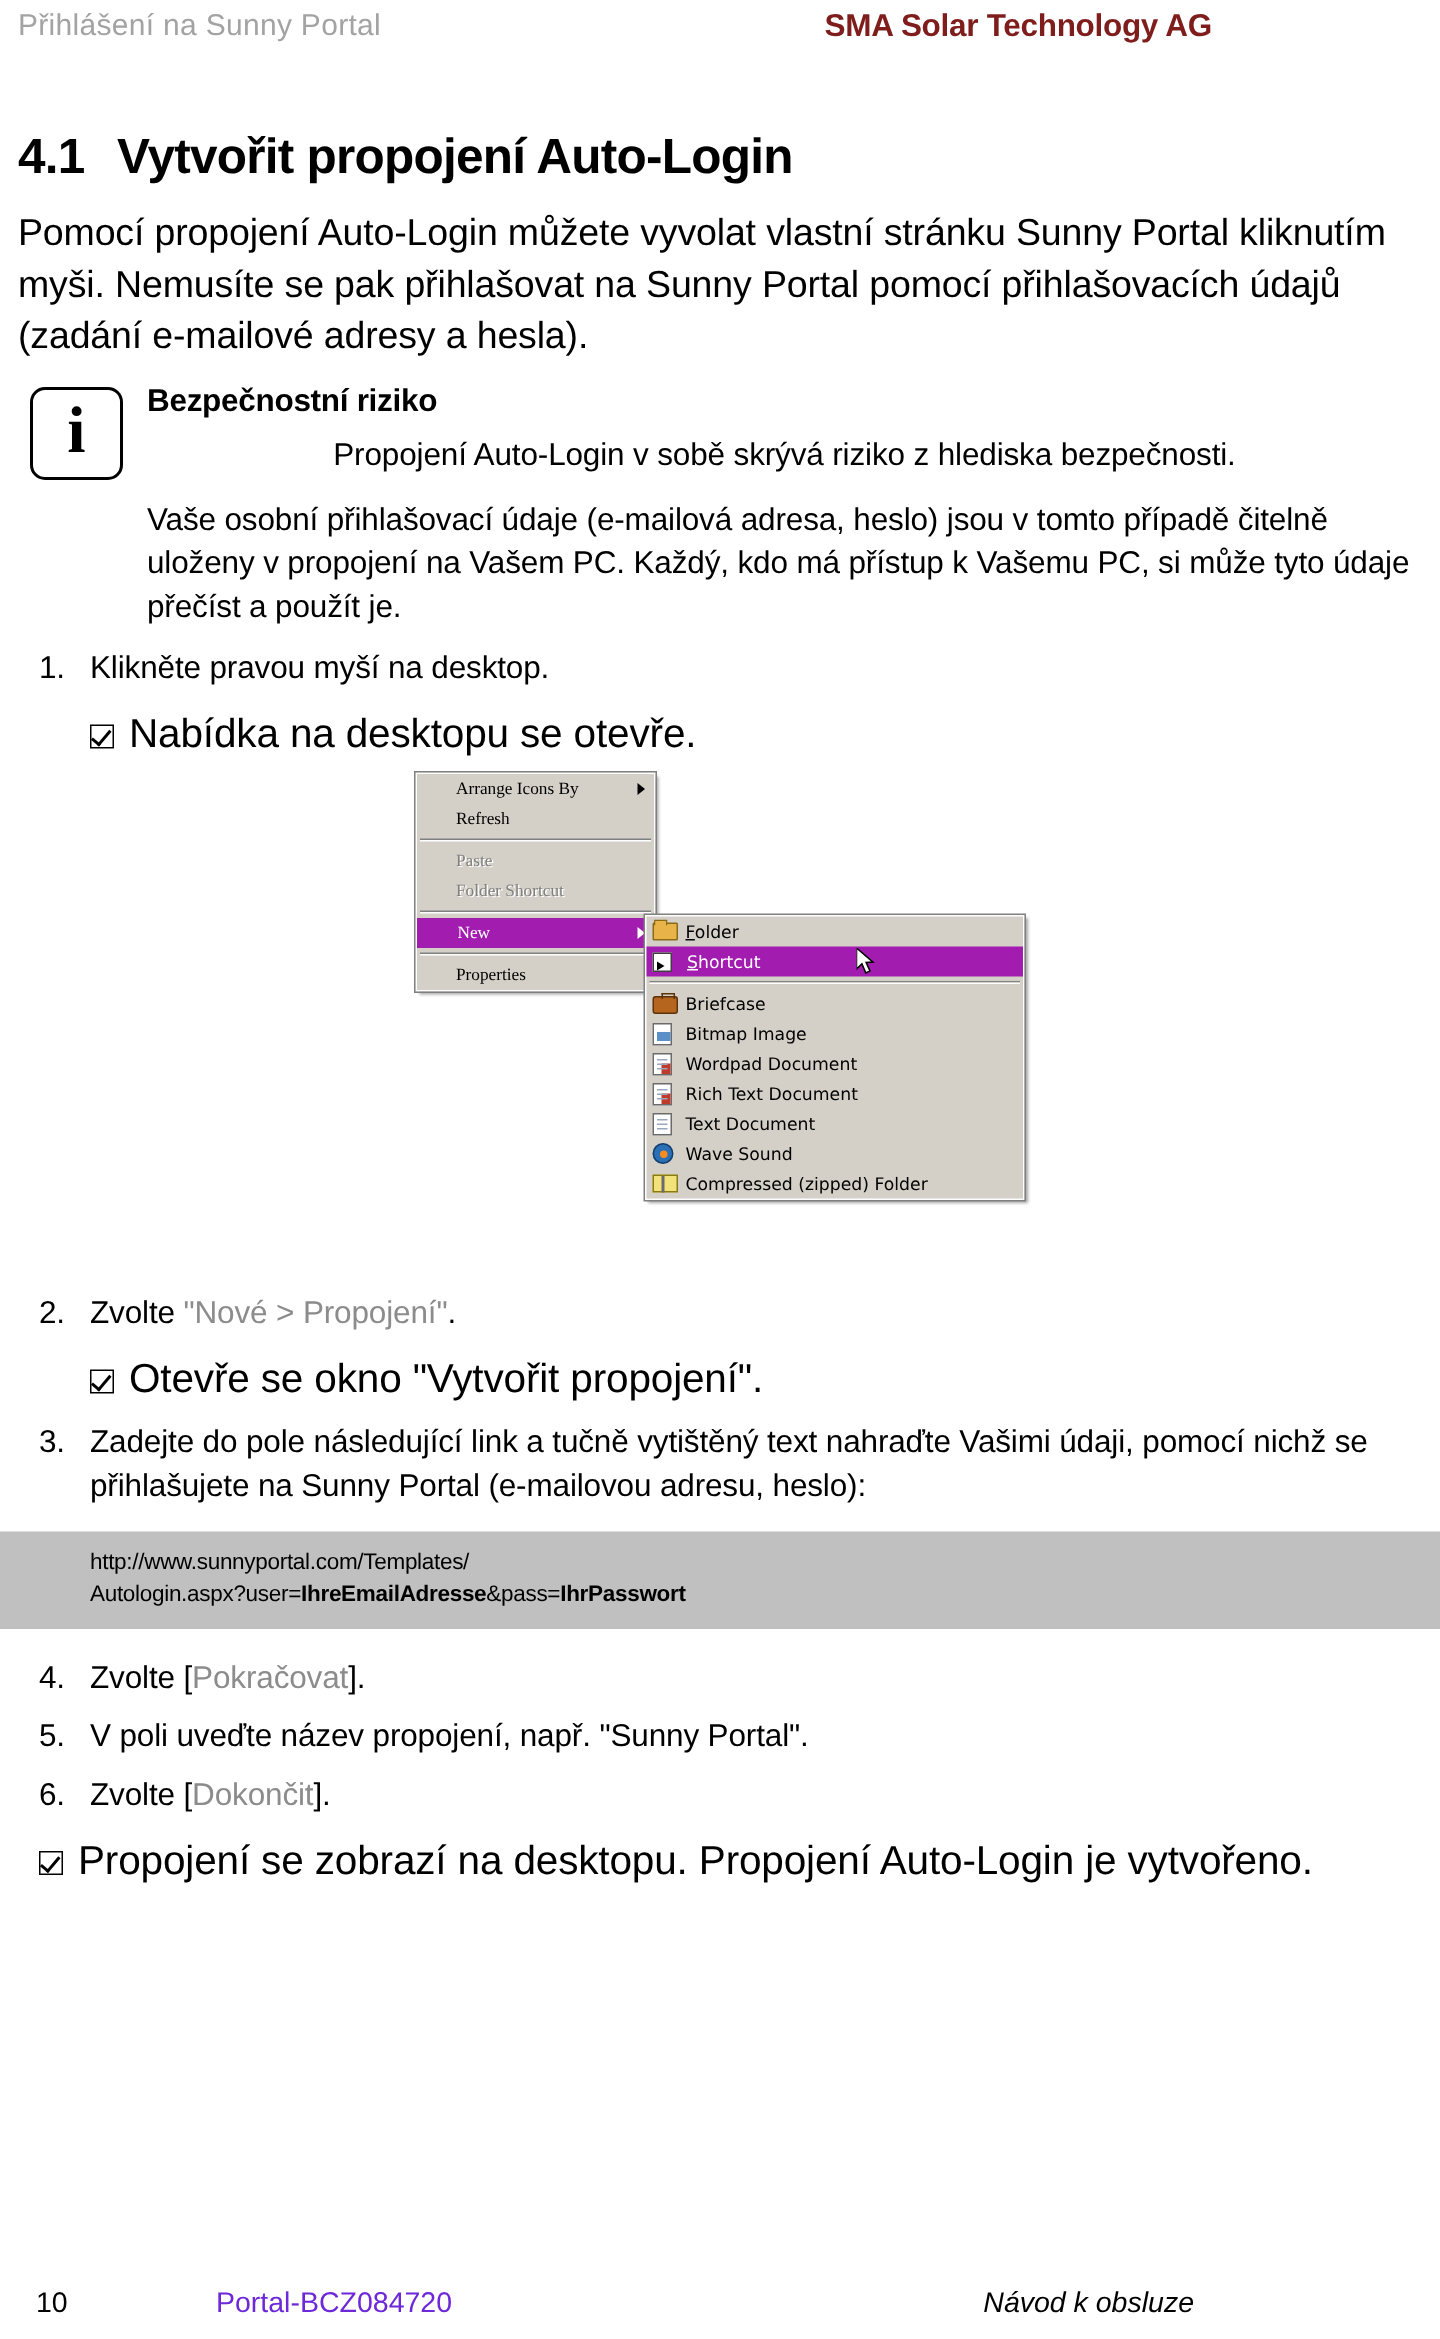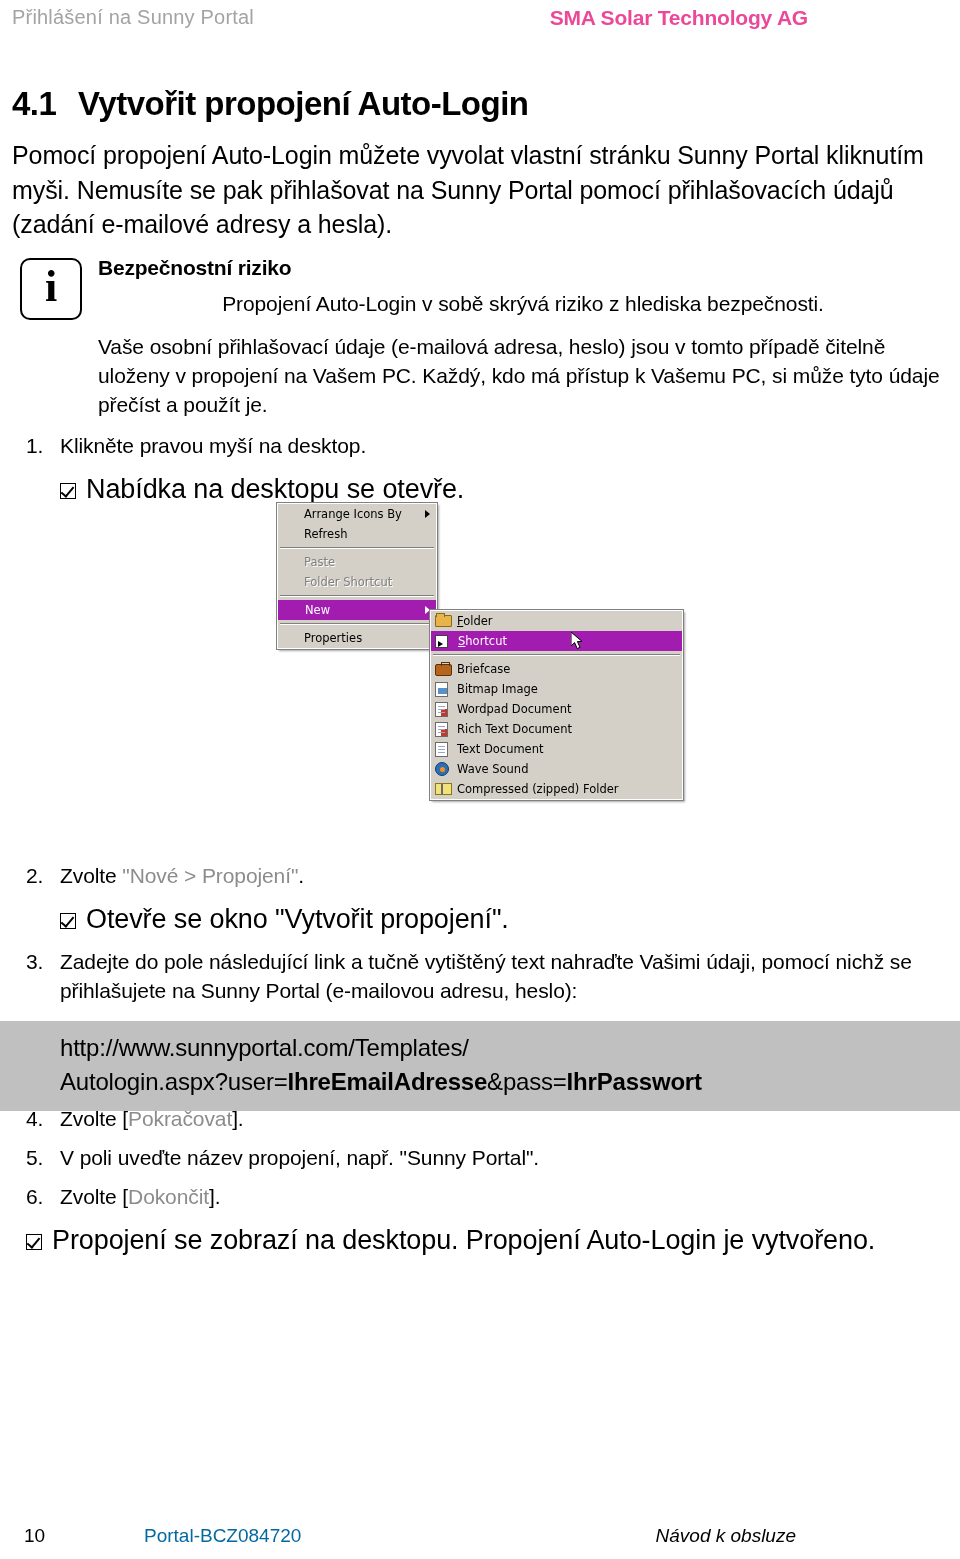--- a/index.html
+++ b/index.html
@@ -13,21 +13,21 @@
   }
   .page { position: relative; width: 820px; height: 1559px; }
 
   
   .rh {
     position: absolute; top: 0; left: 0; right: 0; height: 40px;
     padding: 6px 12px 0 12px;
     display: flex; justify-content: space-between; align-items: flex-start;
   }
   .rh-left  { font-size: 20px; color: #a3a3a3; letter-spacing: .2px; }
-  .rh-right { font-size: 21px; color: #ec4899; font-weight: bold; letter-spacing: -.2px; }
+  .rh-right { font-size: 21px; color: #7f1d1d; font-weight: bold; letter-spacing: -.2px; }
 
   
   .content { position: absolute; left: 12px; top: 86px; width: 936px; }
 
   h1.sec {
     margin: 0 0 16px 0;
     font-size: 33px; font-weight: bold; letter-spacing: -.5px;
     line-height: 1.1;
   }
   h1.sec .num { display: inline-block; min-width: 66px; }
@@ -77,21 +77,21 @@
     width: 5px; height: 11px; border: solid #000;
     border-width: 0 2px 2px 0; transform: rotate(40deg);
   }
 
   .grey { color: #8c8c8c; }
 
   
   .urlbox {
     position: absolute; left: 0; width: 960px;
     background: #c0c0c0; padding: 10px 0 12px 60px;
-    font-size: 24px; line-height: 1.42; letter-spacing: -.2px;
+    font-size: 15px; line-height: 1.42; letter-spacing: -.2px;
   }
   .urlbox b { font-weight: bold; }
 
   
   .shot { position: absolute; }
   .winmenu {
     position: absolute;
     background: #d4d0c8;
     border: 1px solid #ffffff;
     outline: 1px solid #808080;
@@ -133,21 +133,21 @@
   .ic-zip::after { content:""; position:absolute; left:5px; top:0; width:2px; height:11px; background:#6b6b6b;}
   .cursor { position:absolute; width:0;height:0; }
 
   
   .ft {
     position: absolute; left: 0; right: 0; bottom: 12px;
     padding: 0 24px; display: flex; align-items: baseline;
     font-size: 19px;
   }
   .ft-page { width: 120px; color: #000; }
-  .ft-code { flex: 1; color: #0369a1; }
+  .ft-code { flex: 1; color: #6d28d9; }
   .ft-right { color: #000; font-style: italic; }
 </style>
 </head>
 <body>
 
 <div class="page">
 
   <div class="rh">
     <div class="rh-left">Přihlášení na Sunny Portal</div>
     <div class="rh-right">SMA Solar Technology AG</div>
@@ -174,21 +174,21 @@
       <span class="n">1.</span><span>Klikněte pravou myší na desktop.</span>
     </div>
     <div class="sub">
       <span class="cb"><span class="chk"></span></span>
       <span class="cbtext">Nabídka na desktopu se otevře.</span>
     </div>
   </div>
 
   <div class="shot" style="left:277px; top:503px; width:410px; height:340px;">
 
-    <div class="winmenu" style="left:0px; top:0px; width:160px;">
+    <div class="winmenu" style="left:0px; top:12px; width:160px;font-family:Liberation Serif, serif;">
       <div class="mi">
         <span>Arrange Icons By</span>
         <span class="arrow"></span>
       </div>
       <div class="mi">
         <span>Refresh</span>
       </div>
       <div class="sep"></div>
       <div class="mi dis">
         <span>Paste</span>

